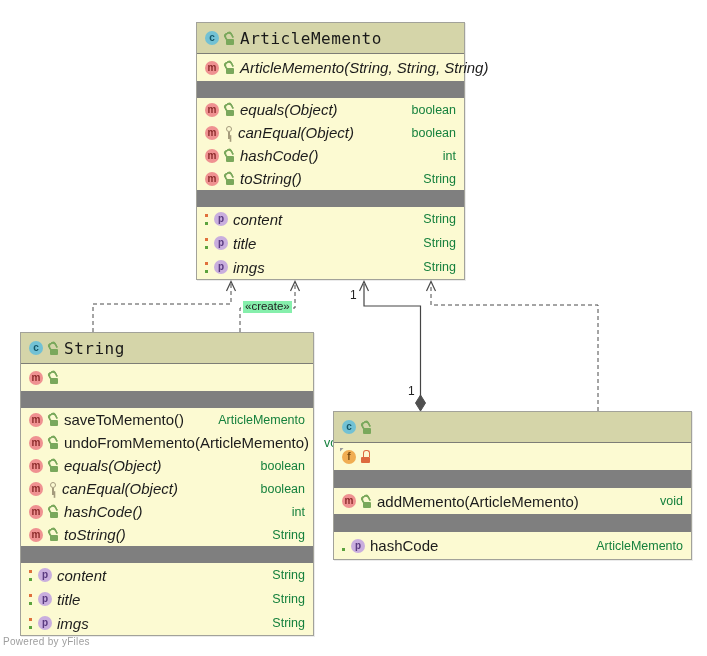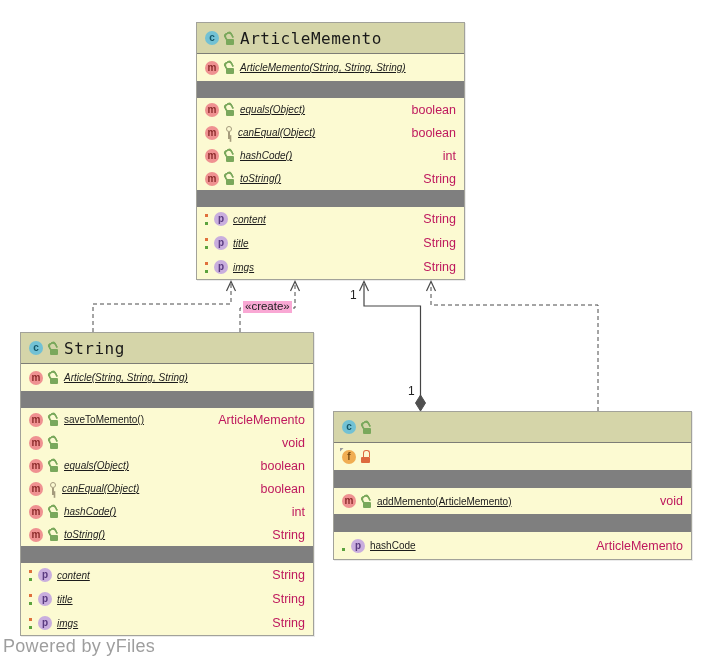--- a/index.html
+++ b/index.html
@@ -13,23 +13,23 @@
   .node{position:absolute;z-index:1;background:#fcfad2;border:1px solid #a2a29a;
         box-shadow:1px 1px 0 rgba(0,0,0,0.08);}
   .hdr{height:30px;display:flex;align-items:center;gap:5px;padding:0 8px;
        background:#d5d5a9;border-bottom:1px solid #7d7d76;}
   .title{font-family:"DejaVu Sans Mono",monospace;font-size:16px;color:#191919;
          letter-spacing:0.5px;white-space:nowrap;}
   .row{display:flex;align-items:center;gap:5px;padding:0 8px;background:#fcfad2;}
   .h27{height:27px;}.h23{height:23px;}.h24{height:24px;}.h26{height:26px;}
   .sep{height:17px;background:#7f7f7f;}
   .sep18{height:18px;background:#7f7f7f;}
-  .nm{font-size:10px;color:#1c1c1c;white-space:nowrap;text-decoration:underline;}
+  .nm{font-size:15px;color:#1c1c1c;white-space:nowrap;}
   .it{font-style:italic;}
-  .tp{margin-left:auto;padding-left:10px;font-size:12.5px;color:#be185d;white-space:nowrap;}
+  .tp{margin-left:auto;padding-left:10px;font-size:12.5px;color:#15803d;white-space:nowrap;}
   .ic{width:14px;height:14px;border-radius:50%;flex:0 0 auto;display:inline-flex;
       align-items:center;justify-content:center;
       font:700 10px "Liberation Sans",sans-serif;line-height:1;}
   .ic-c{background:#72c1d4;color:#14586b;}
   .ic-m{background:#ef9191;color:#8c2b2b;}
   .ic-p{background:#c9aede;color:#5a3b80;}
   .ic-f{background:#f0ad52;color:#7a4c12;position:relative;}
   .ic-f::before{content:"";position:absolute;left:-2px;top:-2px;width:4px;height:4px;
       background:#9a9a9a;clip-path:polygon(0 0,100% 0,0 100%);}
   .lko{position:relative;width:11px;height:13px;flex:0 0 auto;display:inline-block;}
@@ -48,24 +48,24 @@
       border:1.6px solid #a49b7c;border-radius:50%;}
   .key::after{content:"";position:absolute;left:4px;top:6px;width:1.6px;height:7px;
       background:#a49b7c;box-shadow:1.5px 3px 0 -0.2px #a49b7c;}
   .dots{position:relative;width:4px;height:13px;flex:0 0 auto;display:inline-block;}
   .dots::before{content:"";position:absolute;left:0;top:1px;width:3px;height:3px;
       background:#e0703c;}
   .dots::after{content:"";position:absolute;left:0;bottom:1px;width:3px;height:3px;
       background:#5ca33e;}
   .dots.green-only::before{display:none;}
   .lbl{position:absolute;z-index:2;font-size:12px;color:#222;line-height:1;}
-  .lbl-create{left:243px;top:301px;background:#f9a8d4;padding:0 2px;font-size:11.5px;}
+  .lbl-create{left:243px;top:301px;background:#86efac;padding:0 2px;font-size:11.5px;}
   .lbl-one-top{left:350px;top:289px;}
   .lbl-one-bottom{left:408px;top:385px;}
-  .watermark{position:absolute;left:3px;top:636px;z-index:2;font-size:18px;
+  .watermark{position:absolute;left:3px;top:636px;z-index:2;font-size:10px;
       color:#9e9e9e;letter-spacing:0.3px;}
 </style>
 </head>
 <body>
 
 <svg class="edges" width="707" height="656" viewBox="0 0 707 656">
   <g>
     <path class="dash" d="M93 332 V304 H231 V284"></path>
     <path class="ah" d="M226.5 291 L231 281.5 L235.5 291"></path>
   </g>
@@ -143,32 +143,32 @@
 
 <div class="node" style="left:20px;top:332px;width:292px;">
   <div class="hdr">
     <span class="ic ic-c">c</span>
     <i class="lko"></i>
     <span class="title">String</span>
   </div>
   <div class="row h27">
     <span class="ic ic-m">m</span>
     <i class="lko"></i>
-    <span class="nm it">Article(String, String, String)</span>
   </div>
   <div class="sep"></div>
   <div class="row h23">
     <span class="ic ic-m">m</span>
     <i class="lko"></i>
     <span class="nm">saveToMemento()</span>
     <span class="tp">ArticleMemento</span>
   </div>
   <div class="row h23">
     <span class="ic ic-m">m</span>
     <i class="lko"></i>
+    <span class="nm">undoFromMemento(ArticleMemento)</span>
     <span class="tp">void</span>
   </div>
   <div class="row h23">
     <span class="ic ic-m">m</span>
     <i class="lko"></i>
     <span class="nm it">equals(Object)</span>
     <span class="tp">boolean</span>
   </div>
   <div class="row h23">
     <span class="ic ic-m">m</span>

